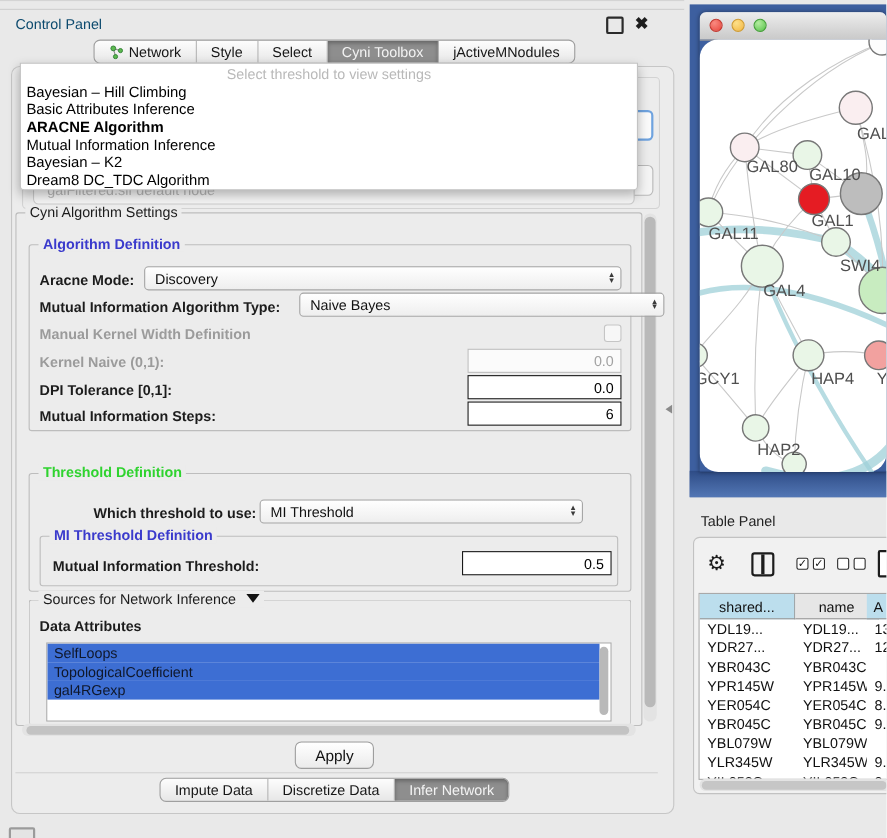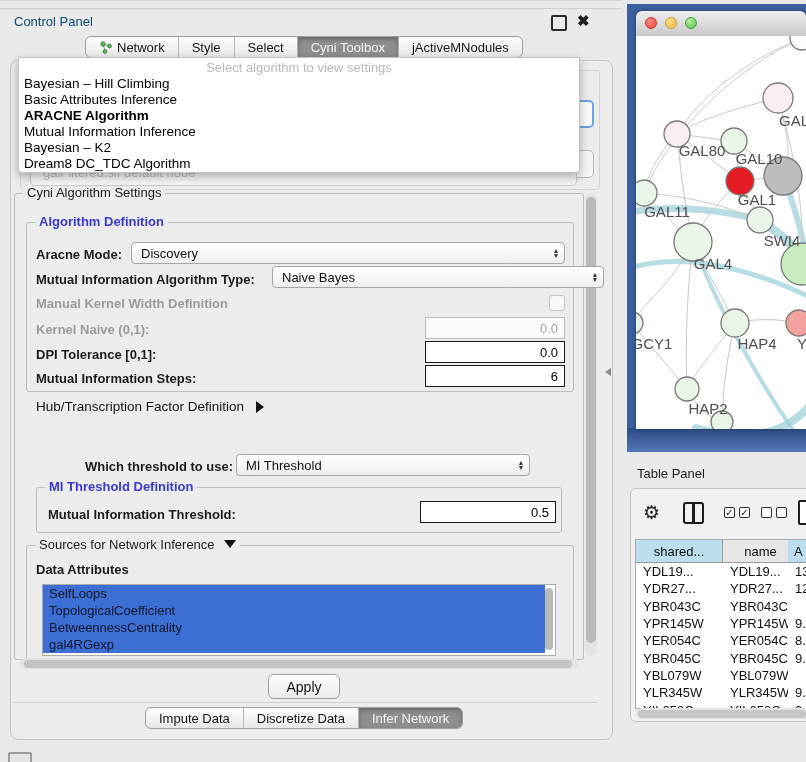--- a/index.html
+++ b/index.html
@@ -82,21 +82,21 @@
   <div class="abs" style="left:10px;top:60px;width:603px;height:680px;background:#ececec;border:1px solid #c6c6c6;border-radius:8px;box-sizing:border-box;"></div>
 
   <div class="abs" style="left:20px;top:70px;width:578px;height:118px;border:1px solid #d3d3d3;border-radius:4px;"></div>
   <div class="abs" style="left:570px;top:100px;width:20px;height:24px;border:2px solid #6fa3df;border-radius:5px;background:#fafafa;"></div>
   <div class="abs" style="left:570px;top:150px;width:22px;height:26px;border:1px solid #b9b9b9;border-radius:5px;background:#f4f4f4;"></div>
   <div class="abs" style="left:30px;top:160px;width:545px;height:24px;border:1px solid #cacaca;border-radius:5px;background:#f4f4f4;z-index:6;">
     <span style="position:absolute;left:12px;top:4px;font-size:13px;color:#b7b7b7;white-space:nowrap;">galFiltered.sif default node</span>
   </div>
 
   <div id="algo-popup">
-    <div class="ph">Select algorithm to view settings</div>
+    <div class="ph">Select threshold to view settings</div>
     <div class="pi" style="top:18px;">Bayesian – Hill Climbing</div>
     <div class="pi" style="top:34px;">Basic Attributes Inference</div>
     <div class="pi sel" style="top:50px;">ARACNE Algorithm</div>
     <div class="pi" style="top:66px;">Mutual Information Inference</div>
     <div class="pi" style="top:82px;">Bayesian – K2</div>
     <div class="pi" style="top:98px;">Dream8 DC_TDC Algorithm</div>
   </div>
 
   <div class="grp" style="left:14px;top:193px;width:568px;height:465px;">
     <span class="grp-title" style="font-weight:normal;">Cyni Algorithm Settings</span>
@@ -132,25 +132,24 @@
 
   <span class="lbl dis" style="left:36px;top:322px;">Kernel Naive (0,1):</span>
   <input class="tf dis" style="left: 425px; top: 317px; width: 140px; height: 22px;" readonly="" value="0.0">
 
   <span class="lbl" style="left:36px;top:347px;">DPI Tolerance [0,1]:</span>
   <input class="tf" style="left: 425px; top: 341px; width: 140px; height: 22px;" value="0.0">
 
   <span class="lbl" style="left:36px;top:371px;">Mutual Information Steps:</span>
   <input class="tf" style="left: 425px; top: 365px; width: 140px; height: 22px;" value="6">
 
-  <div class="abs" style="left:36px;top:399px;font-size:13.5px;color:#141414;white-space:nowrap;">
-    <span>Hub/Transcription Factor Definition</span>
-    <span style="display:inline-block;margin-left:8px;width:0;height:0;border-left:8px solid #111;border-top:6px solid transparent;border-bottom:6px solid transparent;vertical-align:-2px;"></span>
-  </div>
-
+
+  <div class="grp" style="left:26px;top:430px;width:546px;height:106px;">
+    <span class="grp-title t-green">Threshold Definition</span>
+  </div>
 
   <span class="lbl" style="left:85px;top:459px;">Which threshold to use:</span>
   <div class="combo" style="left:236px;top:454px;width:294px;height:22px;">
     <span class="cv">MI Threshold</span>
     <span class="arrows">
         <span>▲</span>
         <span>▼</span>
       </span>
   </div>
 
@@ -164,21 +163,20 @@
     <span class="grp-title" style="font-weight:normal;">
       <span>Sources for Network Inference</span>
       <span style="display:inline-block;margin-left:6px;width:0;height:0;border-top:8px solid #111;border-left:6px solid transparent;border-right:6px solid transparent;vertical-align:1px;"></span>
     </span>
   </div>
   <span class="lbl" style="left:36px;top:562px;">Data Attributes</span>
 
   <div class="abs" style="left:42px;top:584px;width:514px;height:72px;background:#fff;border:1px solid #ababab;overflow:hidden;box-sizing:border-box;">
     <div class="attr-item" style="width:496px;">SelfLoops</div>
     <div class="attr-item" style="width:496px;">TopologicalCoefficient</div>
-    <div class="attr-item" style="width:496px;">BetweennessCentrality</div>
     <div class="attr-item" style="width:496px;">gal4RGexp</div>
   </div>
   <div class="sb-thumb" style="left:545px;top:588px;width:8px;height:62px;"></div>
 
   <div class="sb-track" style="left:20px;top:658px;width:558px;height:11px;"></div>
   <div class="sb-thumb" style="left:24px;top:660px;width:548px;height:8px;background:#c3c3c3;"></div>
 
   <div class="abs" style="left:268px;top:674px;width:70px;height:23px;border:1px solid #9e9e9e;border-radius:6px;background:linear-gradient(#ffffff,#ebebeb);display:flex;align-items:center;justify-content:center;">
     <span style="font-size:14px;color:#111;">Apply</span>
   </div>
@@ -205,21 +203,21 @@
   <div class="abs" style="left:627px;top:428px;width:179px;height:24px;background:linear-gradient(#2e4c86,#5377b5);"></div>
 
   <div class="abs" style="left:636px;top:11px;width:170px;height:418px;border-radius:6px 6px 0 0;overflow:hidden;box-shadow:0 0 4px rgba(0,0,0,.4);">
 
     <div style="position:absolute;left:0;top:0;width:100%;height:25px;background:linear-gradient(#ededed,#c9c9c9);border-bottom:1px solid #9a9a9a;">
       <span style="position:absolute;left:9px;top:6px;width:12px;height:12px;border-radius:50%;background:radial-gradient(circle at 35% 30%,#f98a80,#e8453c);border:1px solid #c33931;box-sizing:border-box;"></span>
       <span style="position:absolute;left:29px;top:6px;width:12px;height:12px;border-radius:50%;background:radial-gradient(circle at 35% 30%,#fde08a,#f3b63f);border:1px solid #d09c32;box-sizing:border-box;"></span>
       <span style="position:absolute;left:49px;top:6px;width:12px;height:12px;border-radius:50%;background:radial-gradient(circle at 35% 30%,#b4ecA0,#55c348);border:1px solid #44a038;box-sizing:border-box;"></span>
     </div>
 
-    <div style="position:absolute;left:0;top:25px;width:170px;height:393px;background:#ffffff;">
+    <div style="position:absolute;left:0;top:25px;width:170px;height:393px;background:#ffffff;border-radius:17px;">
       <svg width="170" height="393" viewBox="0 0 170 393">
 
         <g stroke="#9fd0d8" fill="none" stroke-opacity="0.75" stroke-linecap="round">
           <path d="M-6,176 C40,168 90,175 124,184" stroke-width="7"></path>
           <path d="M124,184 C145,198 160,212 172,226" stroke-width="9"></path>
           <path d="M-6,232 C40,218 100,226 176,262" stroke-width="5"></path>
           <path d="M57,206 C80,270 130,360 176,420" stroke-width="4"></path>
           <path d="M147,140 C160,175 168,205 171,226" stroke-width="6"></path>
           <path d="M60,392 C110,406 152,400 178,364" stroke-width="8"></path>
         </g>

